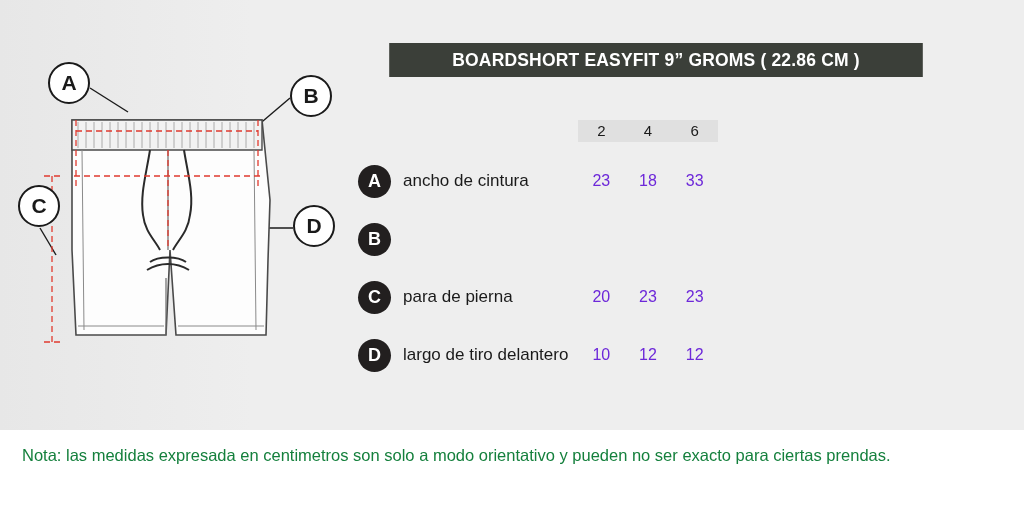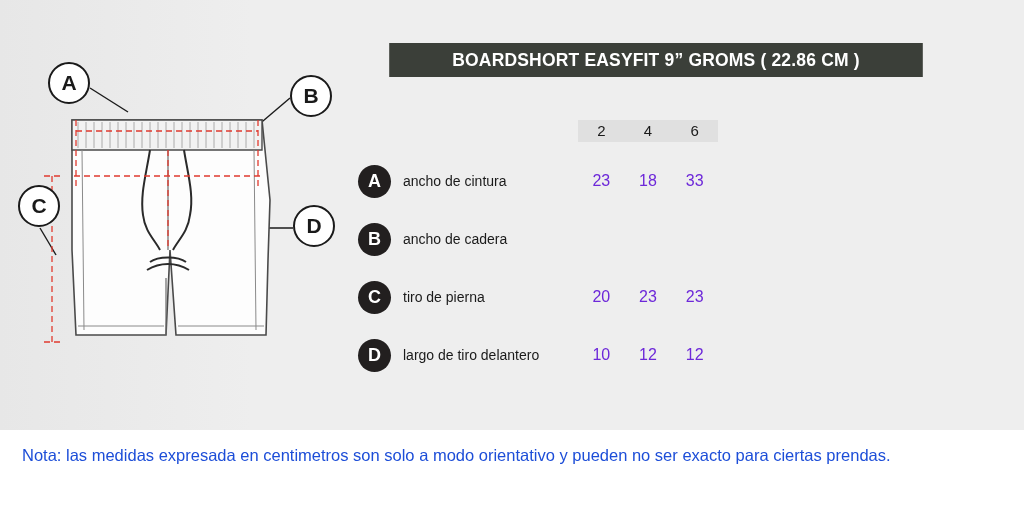--- a/index.html
+++ b/index.html
@@ -97,21 +97,21 @@
     font-size: 18px;
     font-weight: bold;
     display: flex;
     align-items: center;
     justify-content: center;
     flex: none;
     font-family: "Liberation Sans Narrow", "Liberation Sans", sans-serif;
   }
   .row-label {
     margin-left: 12px;
-    font-size: 14px;
+    font-size: 17px;
     color: #1a1a1a;
     white-space: nowrap;
     font-family: "Liberation Sans Narrow", "Liberation Sans", sans-serif;
   }
   .vals {
     position: absolute;
     left: 220px;
     top: 0;
     height: 58px;
     width: 140px;
@@ -153,21 +153,21 @@
   .c-b { left: 290px; top: 75px; }
   .c-c { left: 18px;  top: 185px; }
   .c-d { left: 293px; top: 205px; }
   
   .note {
     position: absolute;
     left: 22px;
     top: 442px;
     width: 980px;
     font-size: 16.5px;
-    color: #1d4ed8;
+    color: #15803d;
     line-height: 27px;
     font-family: "Liberation Sans Narrow", "Liberation Sans", sans-serif;
   }
   .note div { white-space: nowrap; }
 </style>
 </head>
 <body>
 
 <div class="page">
 
@@ -279,26 +279,25 @@
         <div class="row-label">ancho de cintura</div>
         <div class="vals">
           <div>23</div>
           <div>18</div>
           <div>33</div>
         </div>
       </div>
 
       <div class="row">
         <div class="badge">B</div>
-        <div class="row-label">ancho de cadera</div>
       </div>
 
       <div class="row">
         <div class="badge">C</div>
-        <div class="row-label">tiro de pierna</div>
+        <div class="row-label">para de pierna</div>
         <div class="vals">
           <div>20</div>
           <div>23</div>
           <div>23</div>
         </div>
       </div>
 
       <div class="row">
         <div class="badge">D</div>
         <div class="row-label">largo de tiro delantero</div>

